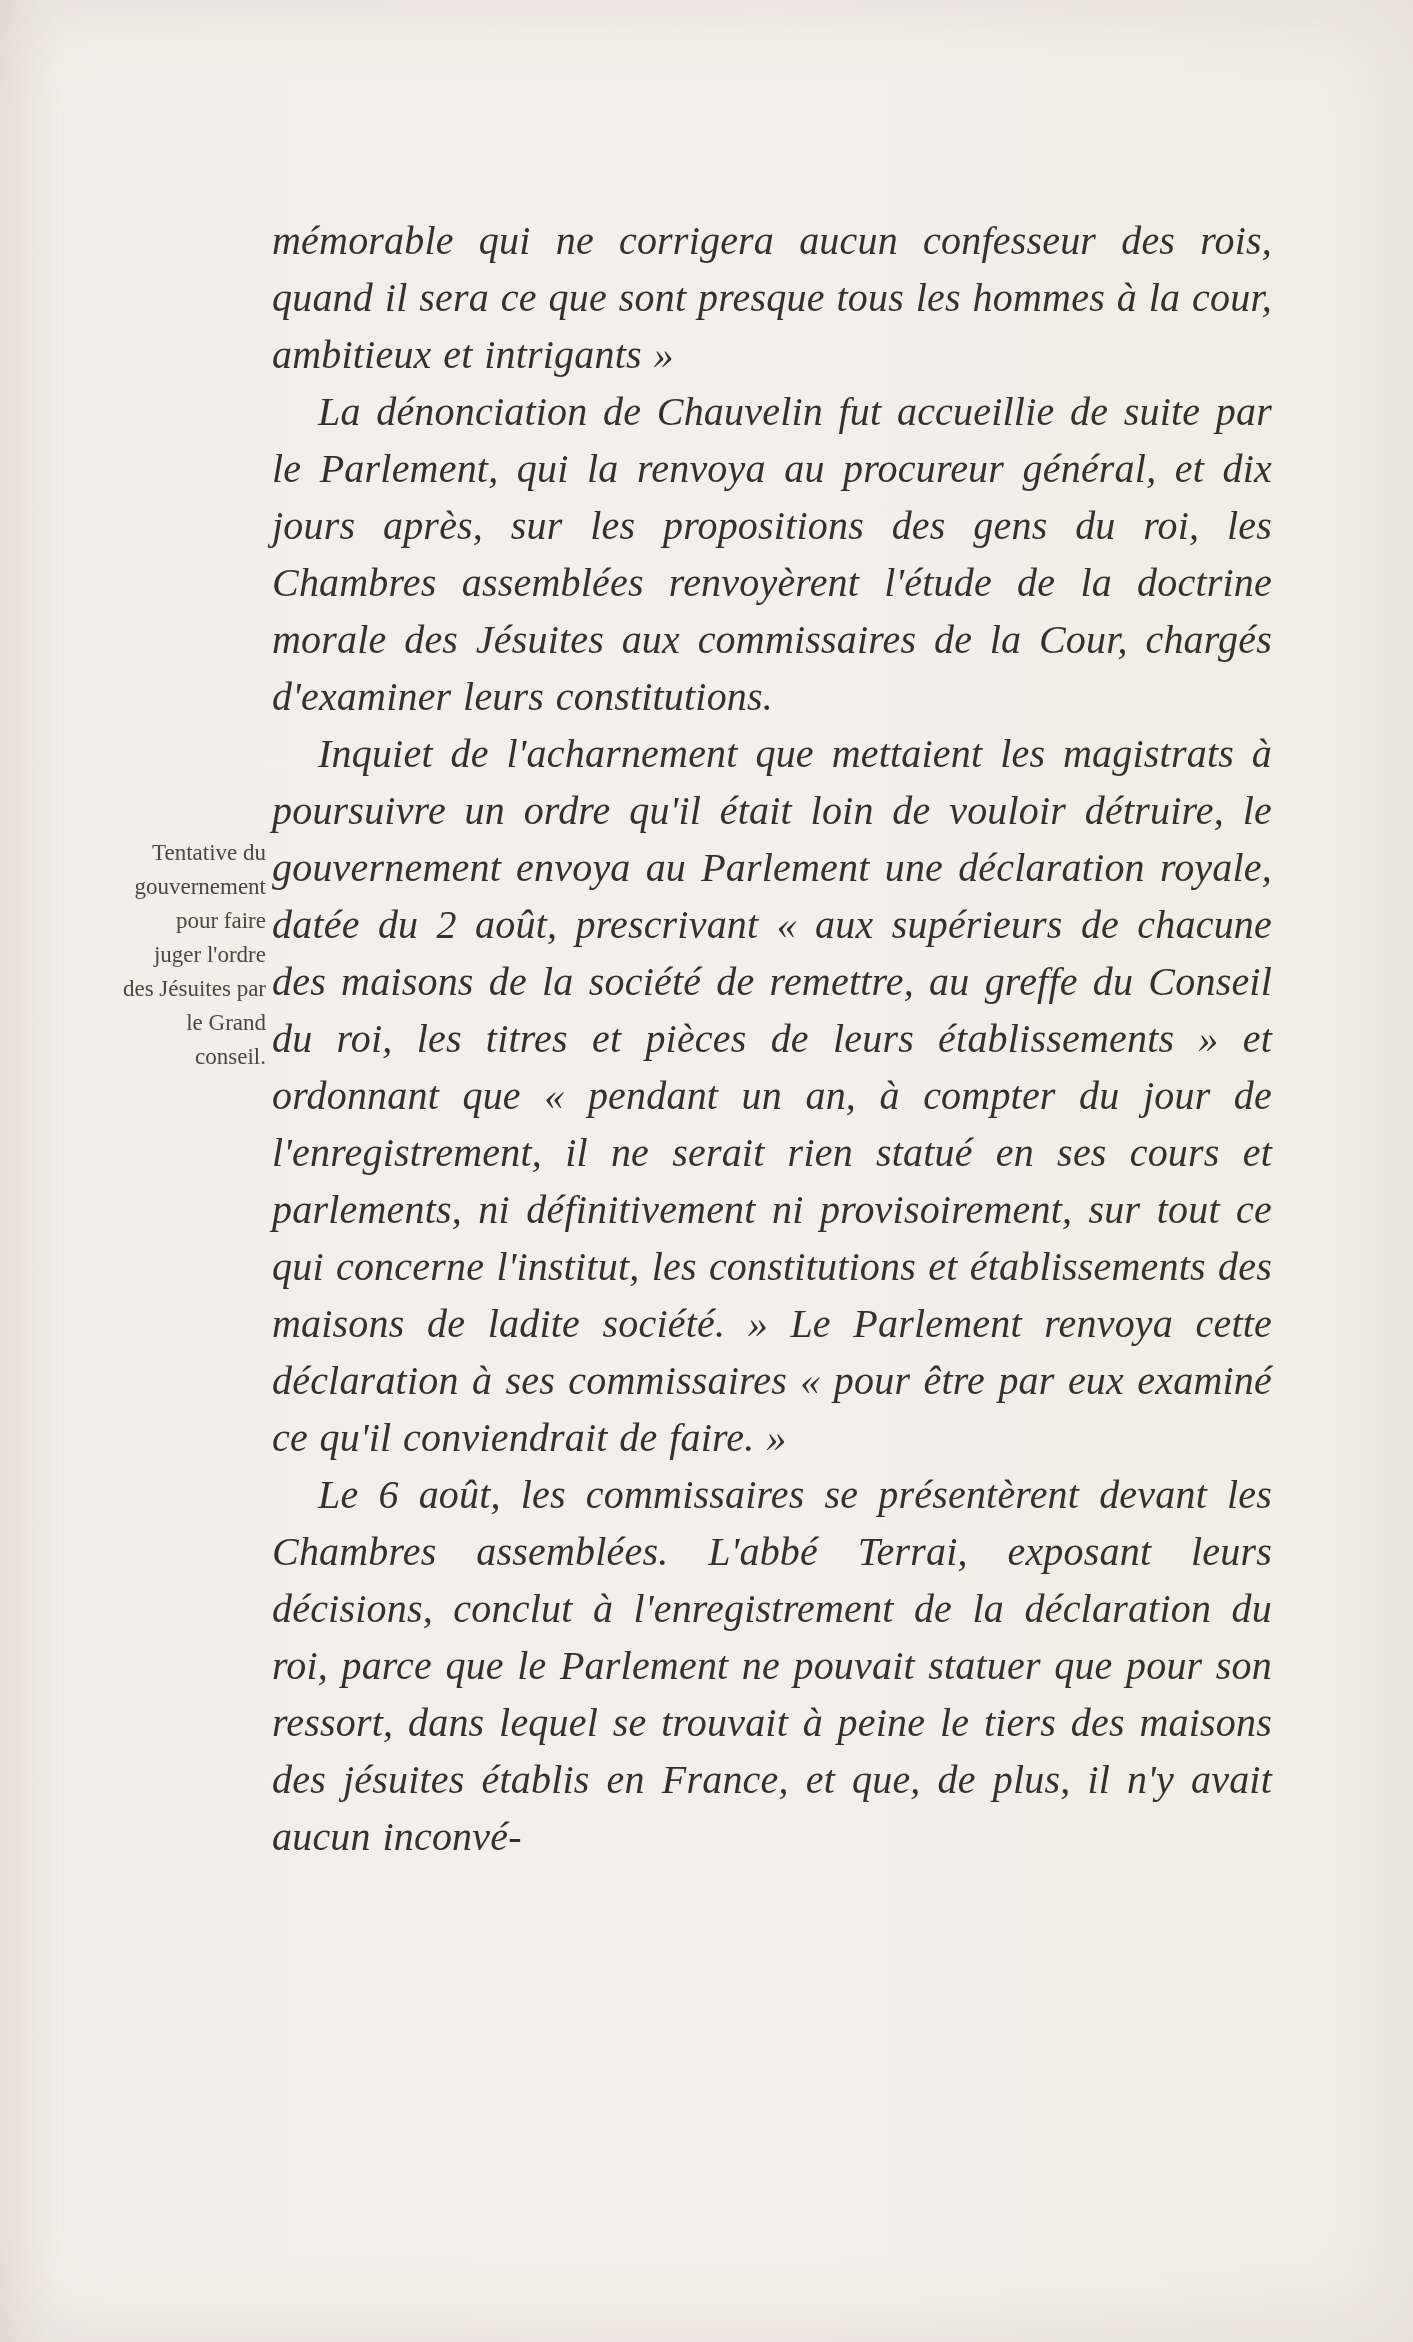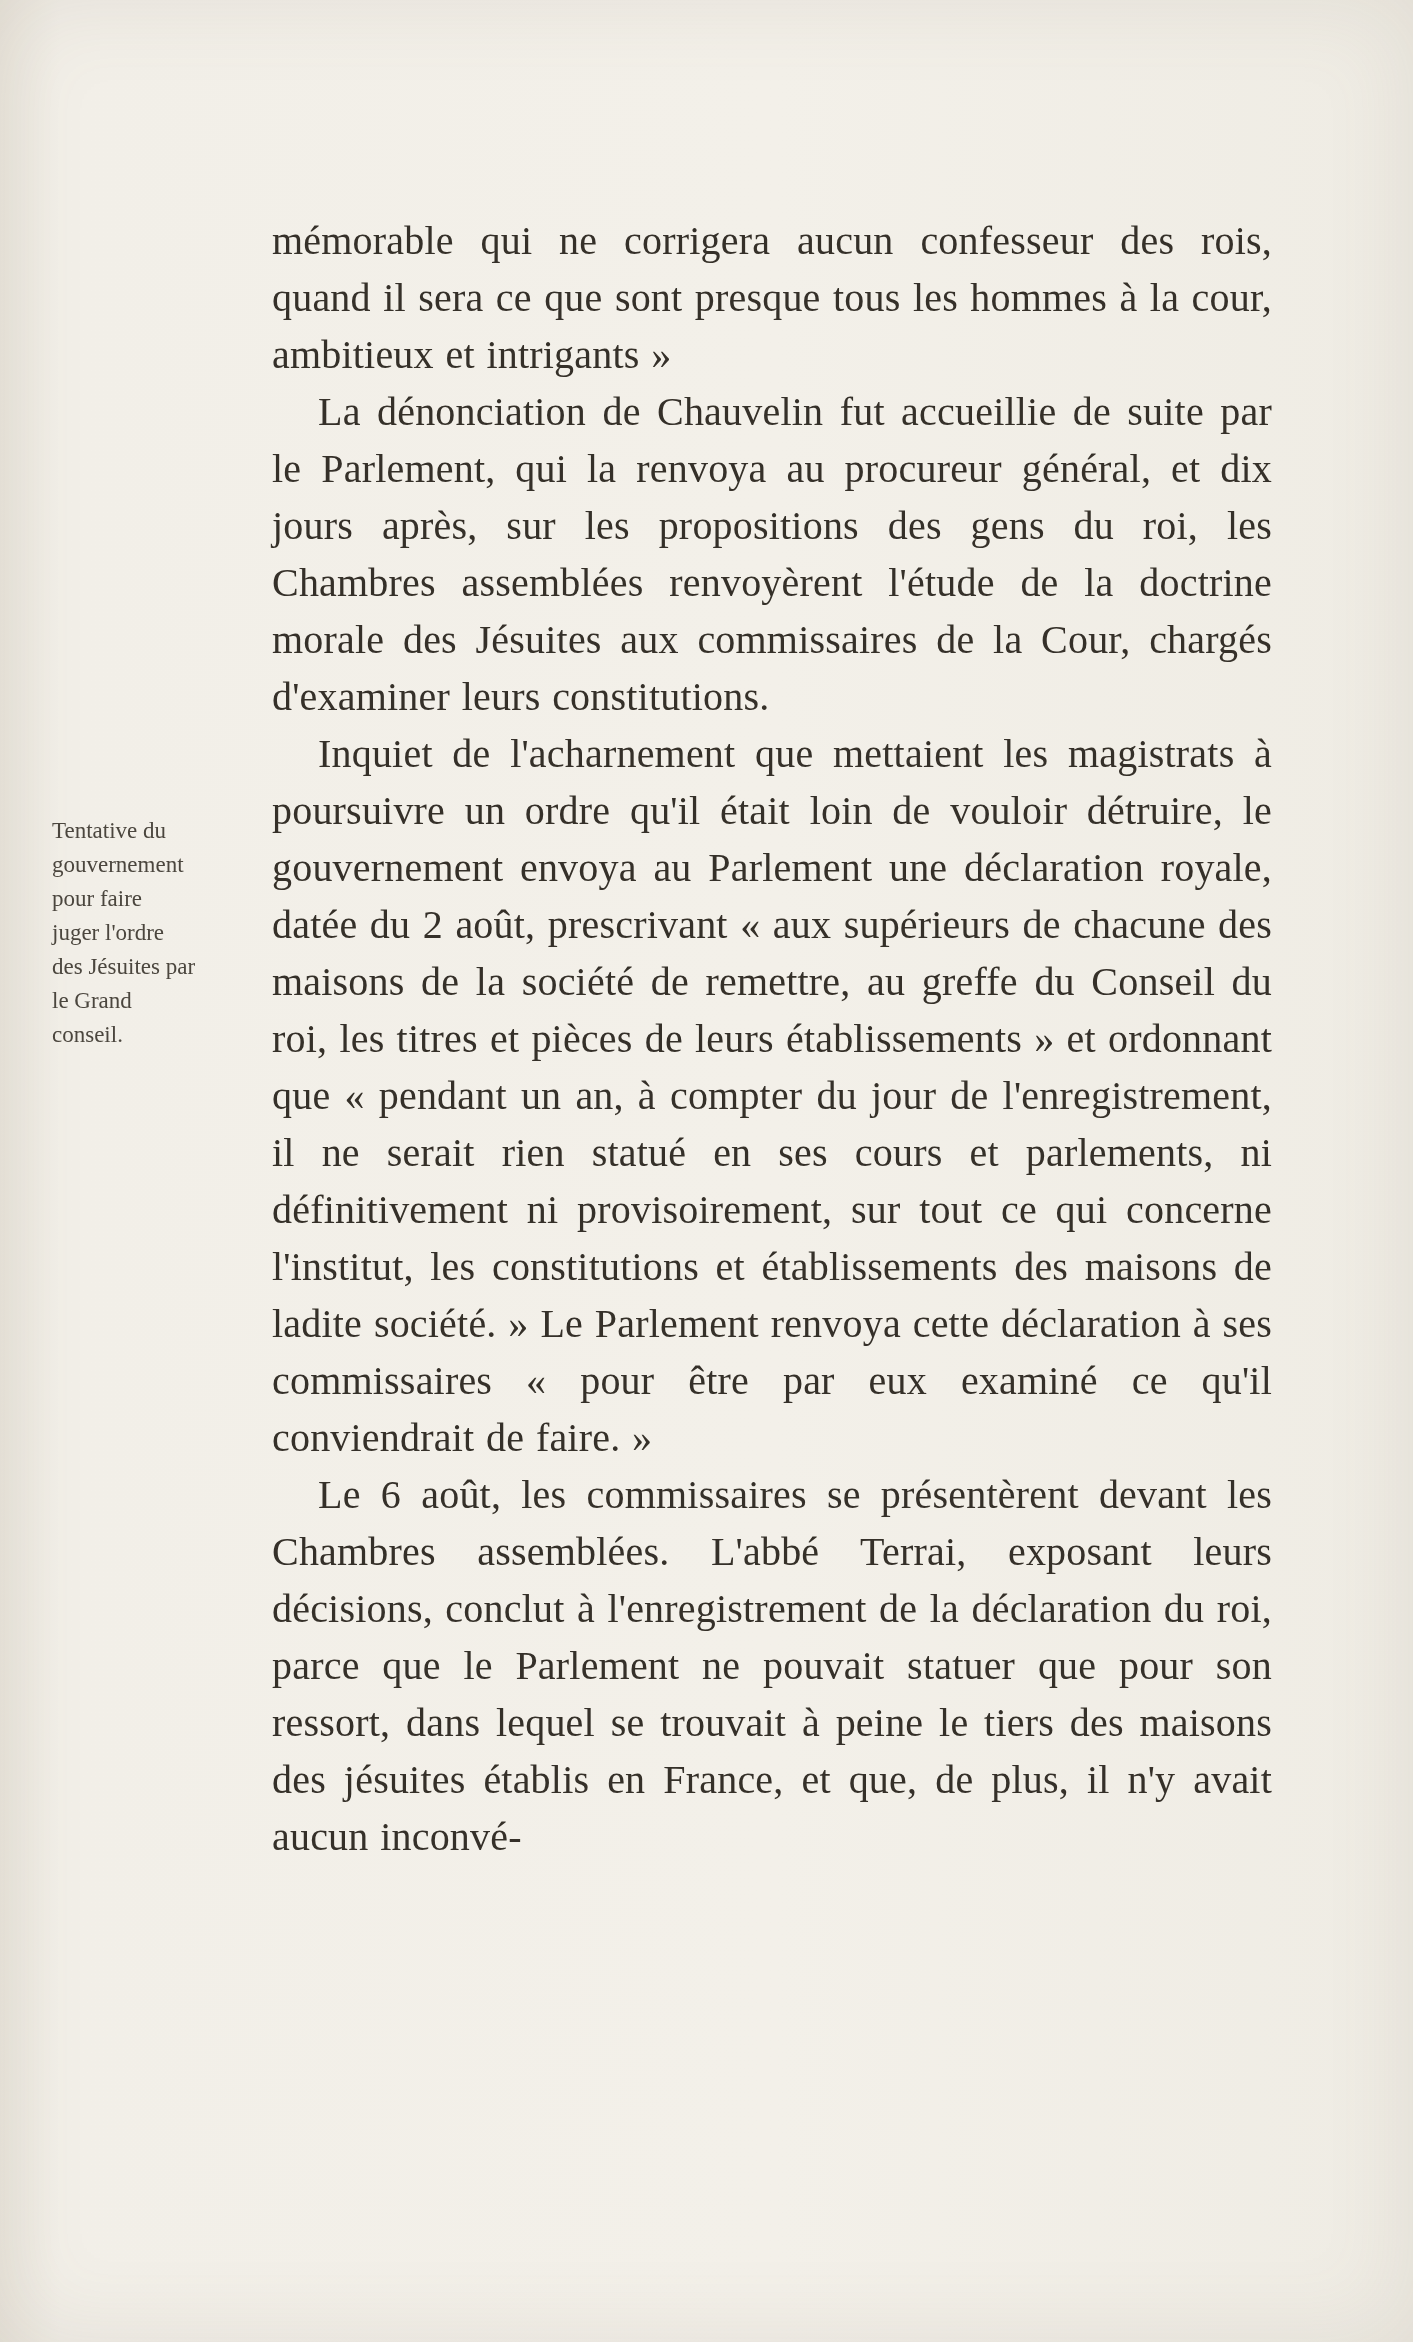--- a/index.html
+++ b/index.html
@@ -46,35 +46,36 @@
   .text-block {
     position: absolute;
     left: 272px;
     top: 212px;
     width: 1000px;
     font-size: 40px;
     line-height: 57px;
     text-align: justify;
     letter-spacing: 0.2px;
     word-spacing: 1.5px;
+    font-style: italic;
   }
   .text-block p {
     margin: 0;
   }
   .text-block p.indent {
     text-indent: 46px;
   }
   .margin-note {
     position: absolute;
     left: 52px;
-    top: 814px;
+    top: 836px;
     width: 214px;
     font-size: 23px;
     line-height: 34px;
-    text-align: left;
+    text-align: right;
     color: #4b463e;
     white-space: pre-line;
   }
 </style>
 </head>
 <body>
 
 <div class="page">
 
 

